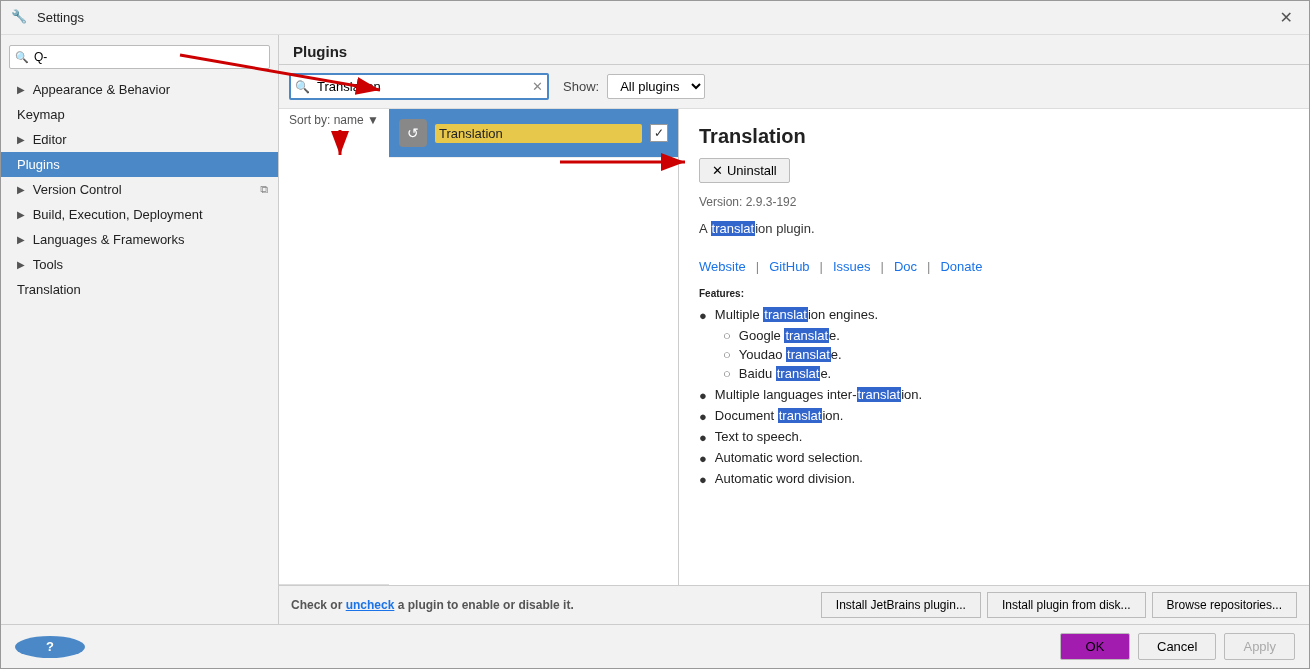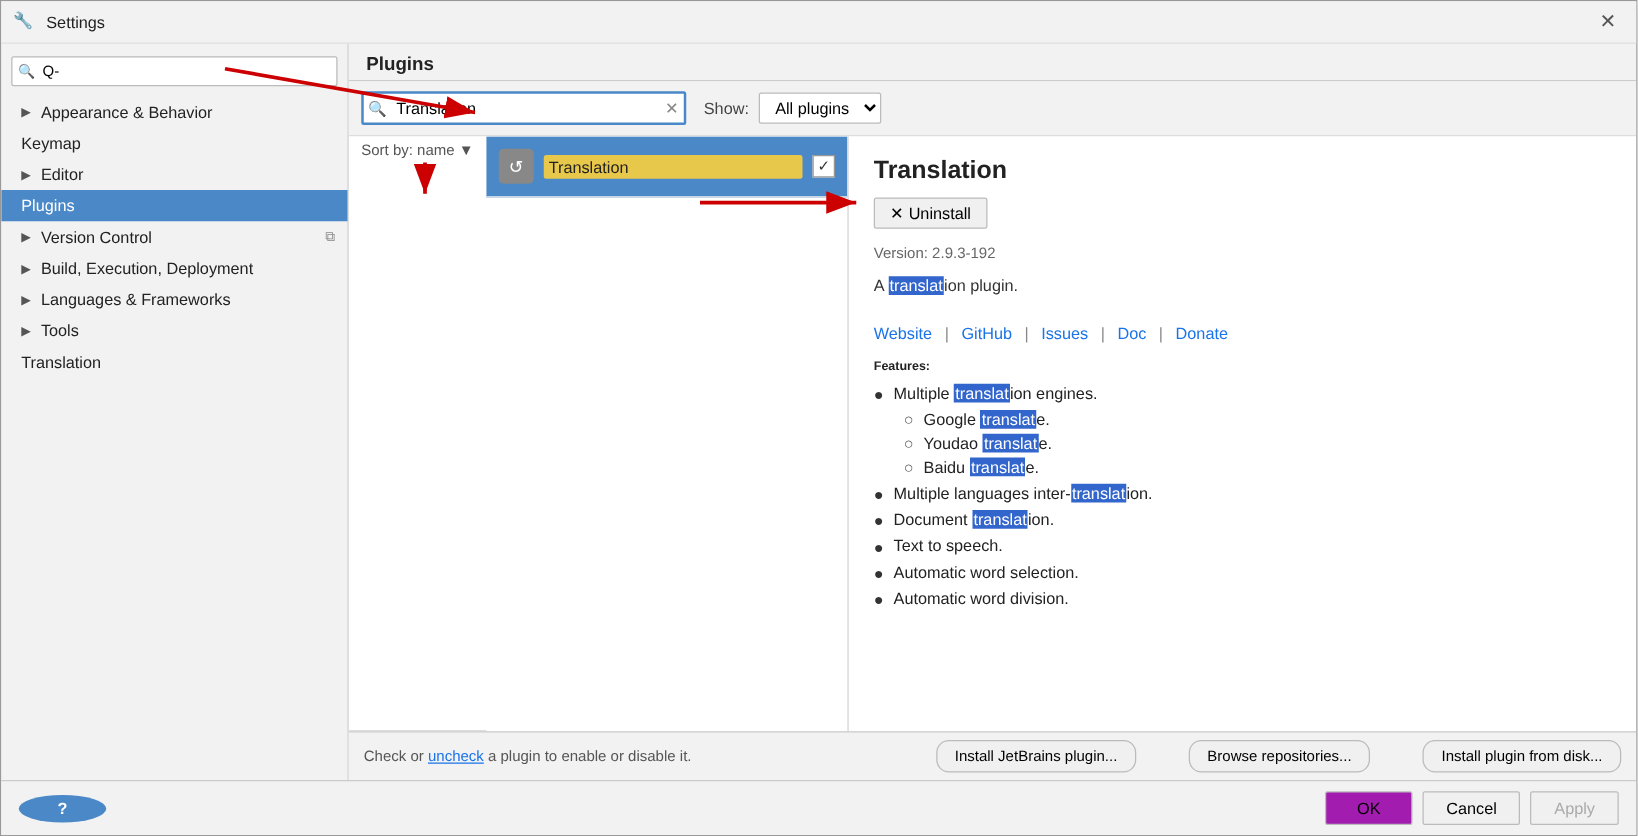--- a/index.html
+++ b/index.html
@@ -334,38 +334,38 @@
       padding: 6px 12px;
       background: #f2f2f2;
       display: flex;
       align-items: center;
       gap: 4px;
     }
     .bottom-bar .note {
       flex: 1;
       font-size: 12px;
       color: #555;
+      font-weight: bold;
     }
     .bottom-bar .note a {
       color: #1a73e8;
       text-decoration: underline;
       cursor: pointer;
     }
     .bottom-bar-btns {
       display: flex;
       gap: 6px;
     }
     .bottom-bar-btns button {
       padding: 5px 14px;
       border: 1px solid #bbb;
       background: #f0f0f0;
       cursor: pointer;
       font-size: 12px;
-      border-radius: 10px;
-      margin-left: 36px;
+      border-radius: 0;
     }
     
     .footer {
       display: flex;
       justify-content: flex-end;
       align-items: center;
       padding: 8px 14px;
       gap: 8px;
       border-top: 1px solid #ccc;
       background: #f2f2f2;
@@ -576,22 +576,22 @@
             </div>
           </div>
         </div>
 
         <div class="bottom-bar">
           <span class="note">
             Check or <a>uncheck</a> a plugin to enable or disable it.
           </span>
           <div class="bottom-bar-btns">
             <button>Install JetBrains plugin...</button>
+            <button>Install plugin from disk...</button>
             <button>Browse repositories...</button>
-            <button>Install plugin from disk...</button>
           </div>
         </div>
       </div>
     </div>
 
     <div class="footer">
       <button class="help-btn">?</button>
       <button class="primary">OK</button>
       <button>Cancel</button>
       <button class="apply-btn">Apply</button>

